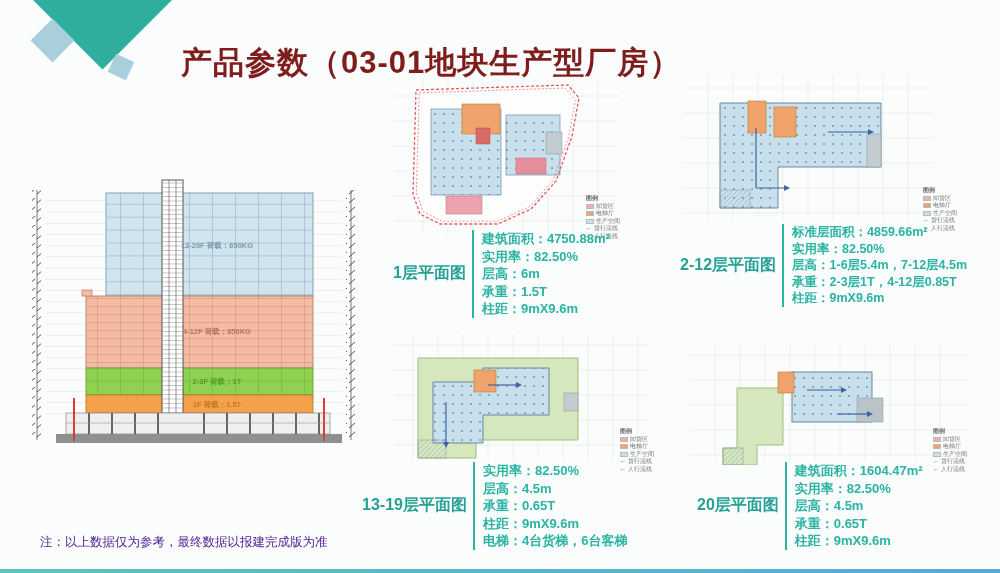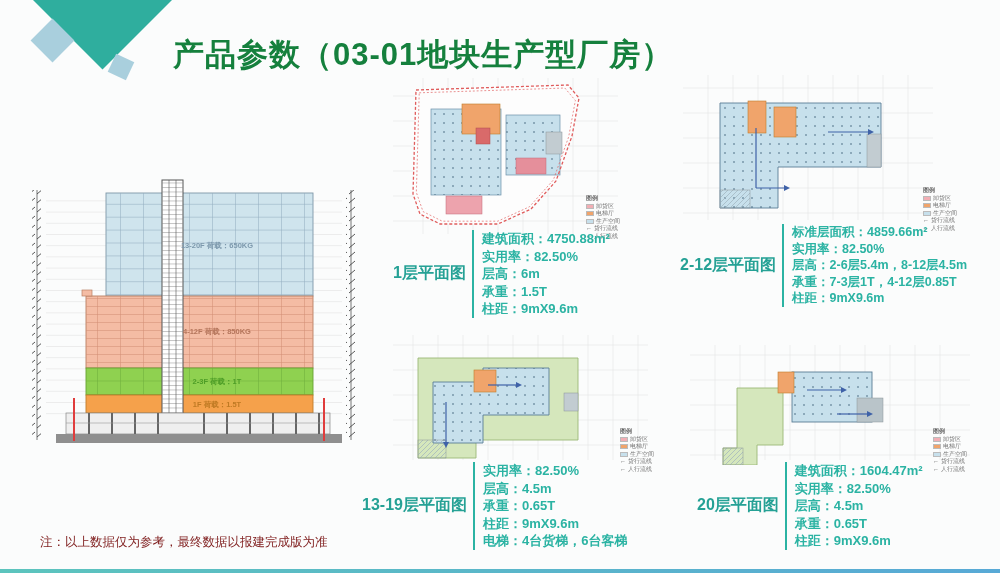--- a/index.html
+++ b/index.html
@@ -7,39 +7,39 @@
     width:1000px;height:573px;position:relative;overflow:hidden;
     background:#fbfcfc;
     font-family:"Liberation Sans", sans-serif;
   }
   .abs{position:absolute;}
   
   .deco-diamond{position:absolute;left:53px;top:-50px;width:99px;height:99px;background:#2fae9e;transform:rotate(45deg);}
   .deco-sq1{position:absolute;left:37px;top:25px;width:31px;height:31px;background:#a9cfdd;transform:rotate(45deg);}
   .deco-sq2{position:absolute;left:111px;top:57px;width:20px;height:20px;background:#a9cfdd;transform:rotate(25deg);}
   .title{
-    position:absolute;left:165px;top:26px;margin:8px;
-    font-size:31px;font-weight:bold;color:#15803d;letter-spacing:1px;white-space:nowrap;
+    position:absolute;left:165px;top:26px;margin:16px;
+    font-size:31px;font-weight:bold;color:#7f1d1d;letter-spacing:1px;white-space:nowrap;
   }
   
   .spec-group{position:absolute;display:flex;align-items:center;}
   .caption{font-weight:bold;font-size:16px;color:#25a195;white-space:nowrap;margin-right:6px;}
   .spec-lines{border-left:2px solid #2bb3a3;padding-left:8px;display:flex;flex-direction:column;}
   .spec-line{font-size:13px;line-height:17.5px;color:#2bb3a3;white-space:nowrap;font-weight:600;}
   .spec-group.tight .spec-line{font-size:12.5px;line-height:16.5px;}
   
   .legend{position:absolute;font-size:6px;line-height:7.5px;color:#777;}
   .legend-title{font-weight:bold;color:#666;}
   .legend-row{display:flex;align-items:center;white-space:nowrap;}
   .chip{display:inline-block;width:6px;height:3px;margin-right:2px;border:0.5px solid #bbb;}
   .chip-pink{background:#f2aeb4;}
   .chip-orange{background:#f0a46b;}
   .chip-blue{background:#c7e0ec;}
   .chip-arrow{display:inline-block;width:6px;margin-right:2px;color:#555;font-size:6px;}
-  .footnote{position:absolute;left:40px;top:534px;font-size:12.5px;color:#7f1d1d;white-space:nowrap;}
+  .footnote{position:absolute;left:40px;top:534px;font-size:12.5px;color:#4c1d95;white-space:nowrap;}
   .bottom-bar{position:absolute;left:0;bottom:0;width:1000px;height:4px;
     background:linear-gradient(90deg,#5cc4bd,#58a9d6);}
   svg text{font-family:"Liberation Sans", sans-serif;}
 </style>
 </head>
 <body>
 
 <div class="deco-diamond"></div>
 <div class="deco-sq1"></div>
 <div class="deco-sq2"></div>
@@ -315,22 +315,22 @@
     <div class="spec-line"><span>承重：</span><span>1.5T</span></div>
     <div class="spec-line"><span>柱距：</span><span>9mX9.6m</span></div>
   </div>
 </div>
 
 <div class="spec-group tight" style="left:680px;top:224px;">
   <div class="caption">2-12层平面图</div>
   <div class="spec-lines">
     <div class="spec-line"><span>标准层面积：</span><span>4859.66m²</span></div>
     <div class="spec-line"><span>实用率：</span><span>82.50%</span></div>
-    <div class="spec-line"><span>层高：</span><span>2-6层5.4m，8-12层4.5m</span></div>
-    <div class="spec-line"><span>承重：</span><span>7-3层1T，4-12层0.85T</span></div>
+    <div class="spec-line"><span>层高：</span><span>1-6层5.4m，7-12层4.5m</span></div>
+    <div class="spec-line"><span>承重：</span><span>2-3层1T，4-12层0.85T</span></div>
     <div class="spec-line"><span>柱距：</span><span>9mX9.6m</span></div>
   </div>
 </div>
 
 <div class="spec-group" style="left:362px;top:462px;">
   <div class="caption">13-19层平面图</div>
   <div class="spec-lines">
     <div class="spec-line"><span>实用率：</span><span>82.50%</span></div>
     <div class="spec-line"><span>层高：</span><span>4.5m</span></div>
     <div class="spec-line"><span>承重：</span><span>0.65T</span></div>

